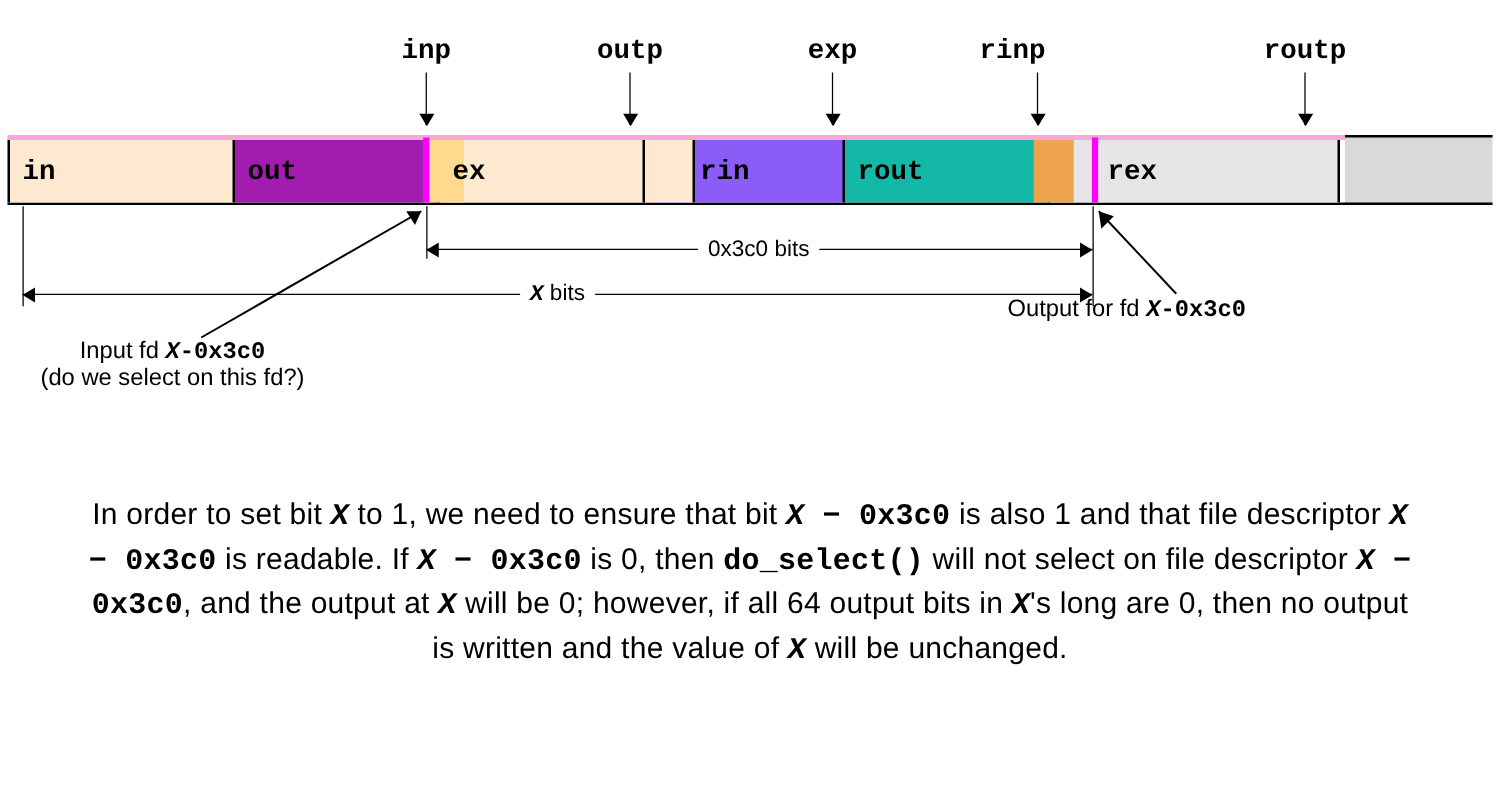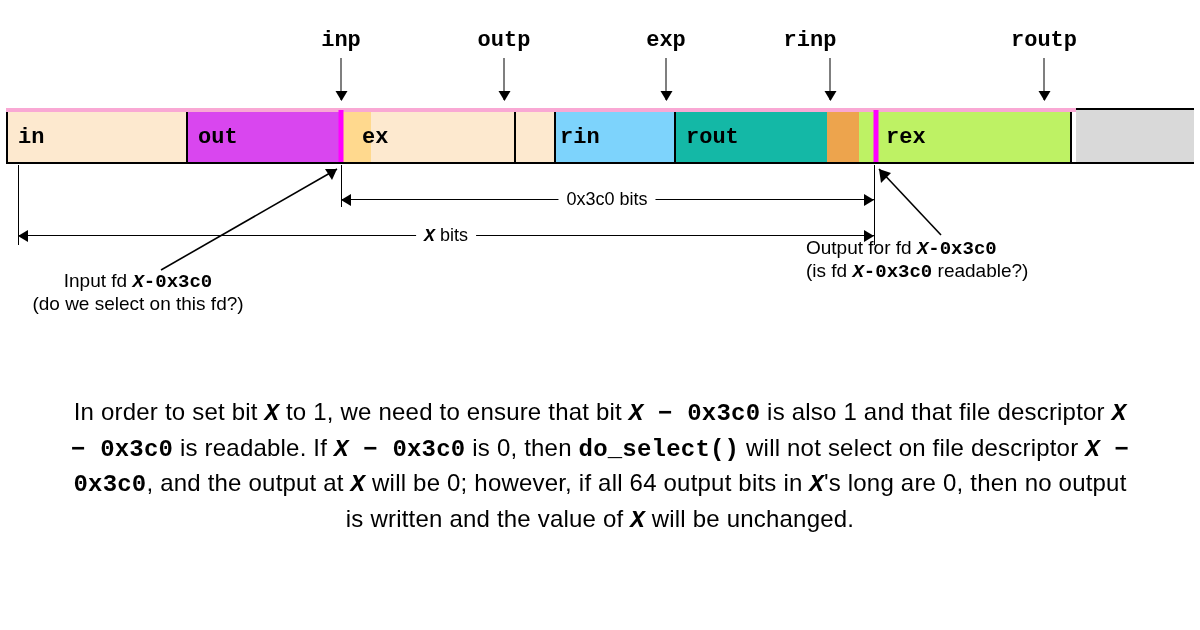--- a/index.html
+++ b/index.html
@@ -161,35 +161,35 @@
     <div class="arrow-down" style="left:824px"></div>
 
     <div class="toplabel mono" style="left:1038px">routp</div>
     <div class="arrow-down" style="left:1038px"></div>
   </div>
 
   <div class="strip" style="width:1070px">
     <div class="seg first mono" style="width:182px;background:#fde9cf">
         <span>in</span>
       </div>
-    <div class="seg mono" style="width:164px;background:#d946ef">
+    <div class="seg mono" style="width:164px;background:#a21caf">
         <span>out</span>
       </div>
     <div class="seg mono" style="width:164px;background:#fde9cf">
       <div class="overbox" style="left:-13px;width:32px;background:#ffd98e"></div>
       <span style="position:relative;z-index:2;">ex</span>
     </div>
-    <div class="seg mono" style="width:160px;background:#7dd3fc">
+    <div class="seg mono" style="width:160px;background:#8b5cf6">
       <div class="overbox" style="left:0;width:40px;background:#fde9cf;border-right:2px solid #000"></div>
       <span style="position:relative;z-index:2;margin-left:34px">rin</span>
     </div>
     <div class="seg mono" style="width:164px;background:#14b8a6">
         <span>rout</span>
       </div>
-    <div class="seg mono" style="width:232px;background:#bef264">
+    <div class="seg mono" style="width:232px;background:#e5e5e5">
       <div class="overbox" style="left:-13px;width:32px;background:#eda44d"></div>
       <span style="position:relative;z-index:2;margin-left:36px">rex</span>
     </div>
   </div>
   <div class="grayend" style="left:1070px;width:118px"></div>
 
   <div class="pink" style="left:335px"></div>
   <div class="pink" style="left:870px"></div>
 
   <div class="dims">
@@ -214,20 +214,19 @@
       <div><span>Input fd </span><span class="mono" style="font-style:italic">X</span><span class="mono">-0x3c0</span></div>
       <div>(do we select on this fd?)</div>
     </div>
 
     <svg style="position:absolute;left:865px;top:-10px;width:140px;height:90px;overflow:visible">
       <line x1="70" y1="70" x2="8" y2="4" stroke="#000" stroke-width="1.6"></line>
       <polygon points="8,4 10,18 20,8" fill="#000"></polygon>
     </svg>
     <div class="caption" style="left:800px;top:62px;width:300px;text-align:left">
       <div><span>Output for fd </span><span class="mono" style="font-style:italic">X</span><span class="mono">-0x3c0</span></div>
-      <div><span>(is fd </span><span class="mono" style="font-style:italic">X</span><span class="mono">-0x3c0</span><span> readable?)</span></div>
     </div>
   </div>
 </div>
 
 <div class="body-text">
   <span>In order to set bit </span><span class="var">X</span><span> to 1, we need to ensure that bit </span><span class="var">X</span><span class="code"> − 0x3c0</span><span> is also 1 and that file descriptor </span><span class="var">X</span><span class="code"> − 0x3c0</span><span> is readable. If </span><span class="var">X</span><span class="code"> − 0x3c0</span><span> is 0, then </span><span class="code">do_select()</span><span> will not select on file descriptor </span><span class="var">X</span><span class="code"> − 0x3c0</span><span>, and the output at </span><span class="var">X</span><span> will be 0; however, if all 64 output bits in </span><span class="var">X</span><span>'s long are 0, then no output is written and the value of </span><span class="var">X</span><span> will be unchanged.</span>
 </div>
 
 </body></html>

